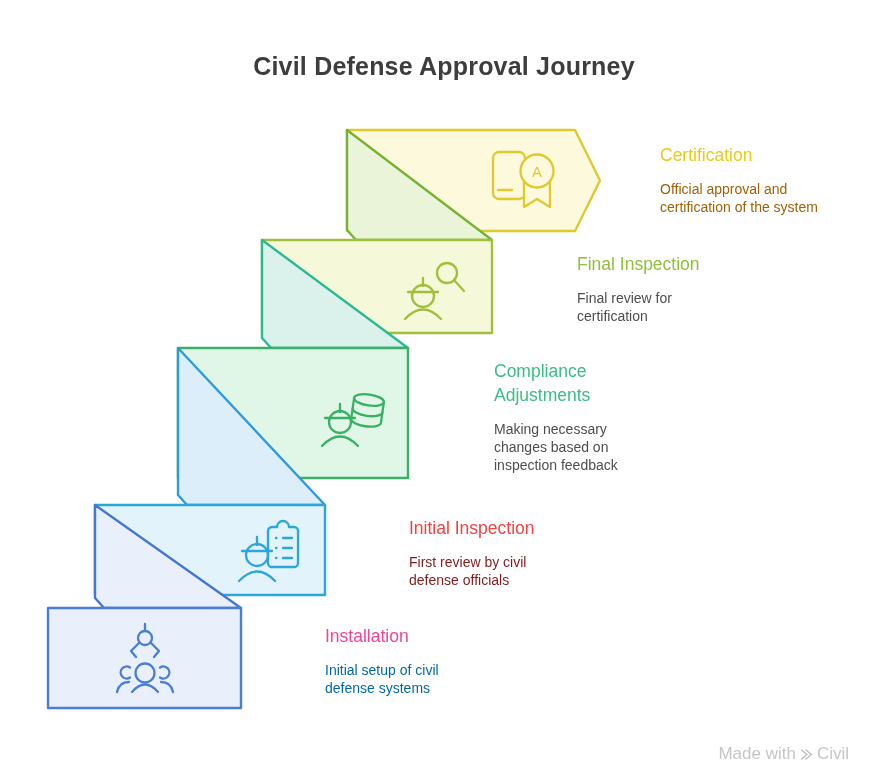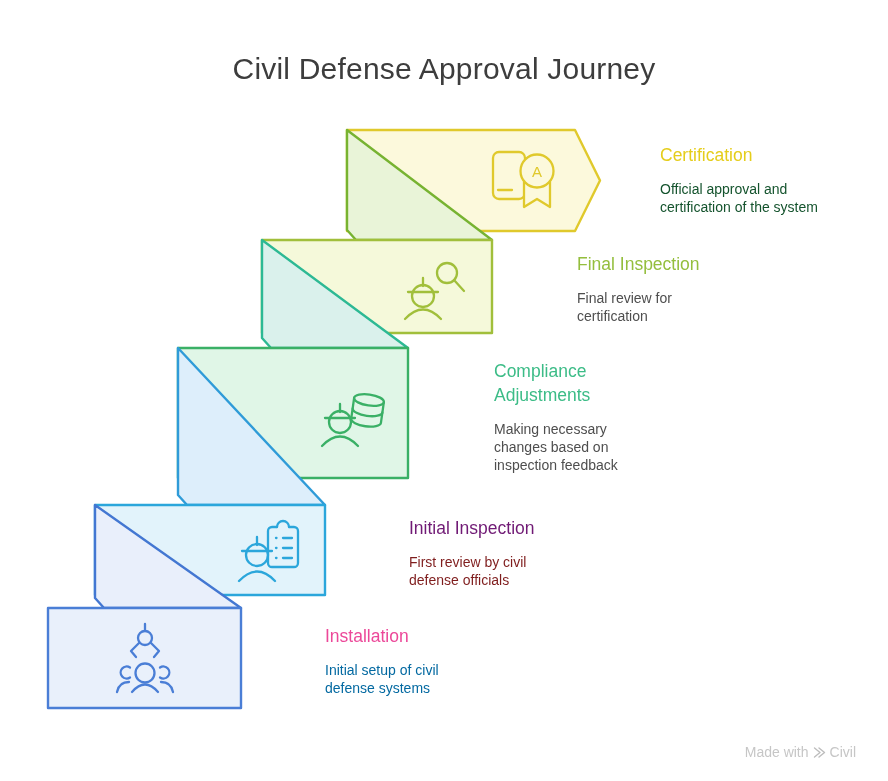--- a/index.html
+++ b/index.html
@@ -6,37 +6,37 @@
   .canvas{
     position:relative;
     width:888px;height:781px;
     background:#ffffff;
     font-family:"Liberation Sans", sans-serif;
     overflow:hidden;
   }
   .main-title{
     position:absolute;top:52px;left:0;width:888px;
     text-align:center;
-    font-size:30px;font-weight:400;letter-spacing:0.2px;
+    font-size:25px;font-weight:700;letter-spacing:0.2px;
   }
   .stair-svg{position:absolute;top:0;left:0;}
   .step-label{position:absolute;}
   .step-title{
     font-size:17.5px;font-weight:500;line-height:24px;
     white-space:pre-line;
   }
   .step-desc{
     margin-top:13px;
     font-size:14px;line-height:18px;
     white-space:pre-line;
   }
   .watermark{
-    position:absolute;right:32px;top:744px;
+    position:absolute;right:39px;top:744px;
     display:flex;align-items:center;gap:4px;
-    font-size:14px;
+    font-size:17px;
     text-decoration:none;cursor:pointer;
   }
   .watermark svg{display:block;}
 </style>
 </head>
 <body>
 
 <div class="canvas">
 
   <div class="main-title" style="color: rgb(61, 61, 61);">Civil Defense Approval Journey</div>
@@ -115,40 +115,40 @@
         <path d="M130,667.5 A6,6 0 1 0 130,677.5"></path>
         <path d="M160,667.5 A6,6 0 1 1 160,677.5"></path>
         <path d="M117,692 Q119,682 129,682"></path>
         <path d="M173,692 Q171,682 161,682"></path>
       </g>
     </g>
   </svg>
 
   <div class="step-label" style="left:660px;top:143px;width:200px;">
     <div class="step-title" style="color: rgb(229, 205, 26);">Certification</div>
-    <div class="step-desc" style="color: #14532d;">Official approval and
+    <div class="step-desc" style="color: #a16207;">Official approval and
 certification of the system</div>
   </div>
 
   <div class="step-label" style="left:494px;top:359px;width:180px;">
     <div class="step-title" style="color: rgb(60, 188, 135);">Compliance
 Adjustments</div>
     <div class="step-desc" style="color: rgb(78, 78, 78);">Making necessary
 changes based on
 inspection feedback</div>
   </div>
 
   <div class="step-label" style="left:577px;top:252px;width:190px;">
     <div class="step-title" style="color: rgb(148, 190, 61);">Final Inspection</div>
     <div class="step-desc" style="color: rgb(78, 78, 78);">Final review for
 certification</div>
   </div>
 
   <div class="step-label" style="left:409px;top:516px;width:180px;">
-    <div class="step-title" style="color: #701a75;">Initial Inspection</div>
+    <div class="step-title" style="color: #ef4444;">Initial Inspection</div>
     <div class="step-desc" style="color: #7f1d1d;">First review by civil
 defense officials</div>
   </div>
 
   <div class="step-label" style="left:325px;top:624px;width:180px;">
     <div class="step-title" style="color: #ec4899;">Installation</div>
     <div class="step-desc" style="color: #0369a1;">Initial setup of civil
 defense systems</div>
   </div>
 

